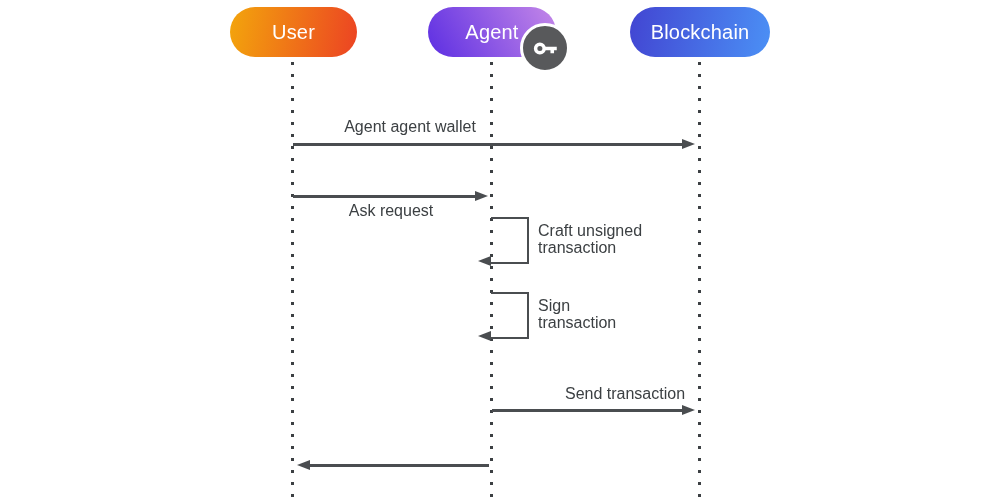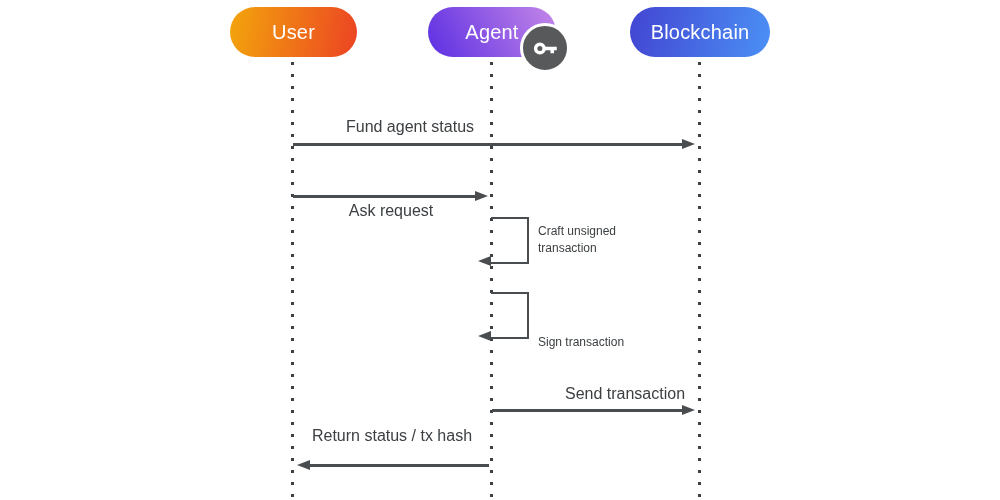--- a/index.html
+++ b/index.html
@@ -43,21 +43,21 @@
     position:absolute; color:var(--text); font-size:16px; line-height:16px;
     white-space:nowrap; transform:translateX(-50%);
   }
   .loop{
     position:absolute; width:38px; height:47px; box-sizing:border-box;
     border-top:2.5px solid var(--line); border-right:2.5px solid var(--line);
     border-bottom:2.5px solid var(--line);
   }
   .loop .head-left{left:-13px; top:auto; bottom:-4.25px; transform:none;}
   .loop-label{
-    position:absolute; color:var(--text); font-size:12px; line-height:16.5px;
+    position:absolute; color:var(--text); font-size:16px; line-height:16.5px;
     transform:none; white-space:normal;
   }
 </style>
 </head>
 <body>
 
 <div class="canvas">
 
   <div class="actor actor-user">
     <span>User</span>
@@ -73,43 +73,42 @@
     <svg viewBox="0 0 24 24" width="27" height="27" aria-hidden="true">
       <circle cx="7" cy="12" r="3.8" fill="none" stroke="#ffffff" stroke-width="3.1"></circle>
       <path d="M10.8 10.5 H22 V13.6 H19.6 V16.2 H16.4 V13.6 H10.8 Z" fill="#ffffff"></path>
     </svg>
   </div>
 
   <div class="lifeline ll-user"></div>
   <div class="lifeline ll-agent"></div>
   <div class="lifeline ll-blockchain"></div>
 
-  <div class="msg-label" style="left:410px; top:119px;">Fund agent status</div>
+  <div class="msg-label" style="left:410px; top:119px;">Agent agent wallet</div>
   <div class="msg-line" style="left:293px; top:143px; width:389px;">
     <span class="head head-right"></span>
   </div>
 
   <div class="msg-label" style="left:391px; top:171px;margin-top:32px;">Ask request</div>
   <div class="msg-line" style="left:293px; top:195px; width:182px;">
     <span class="head head-right"></span>
   </div>
 
   <div class="loop" style="left:491px; top:217px;">
     <span class="head head-left"></span>
   </div>
   <div class="msg-label loop-label" style="left:538px; top:223px; width:130px;">Craft unsigned transaction</div>
 
   <div class="loop" style="left:491px; top:292px;">
     <span class="head head-left"></span>
   </div>
-  <div class="msg-label loop-label" style="left:538px; top:298px; width:95px;margin-top:36px;">Sign transaction</div>
+  <div class="msg-label loop-label" style="left:538px; top:298px; width:95px;">Sign transaction</div>
 
   <div class="msg-label" style="left:625px; top:386px;">Send transaction</div>
   <div class="msg-line" style="left:492px; top:409px; width:190px;">
     <span class="head head-right"></span>
   </div>
 
-  <div class="msg-label" style="left:392px; top:428px;">Return status / tx hash</div>
   <div class="msg-line" style="left:310px; top:464px; width:179px;">
     <span class="head head-left"></span>
   </div>
 
 </div>
 
 </body></html>

